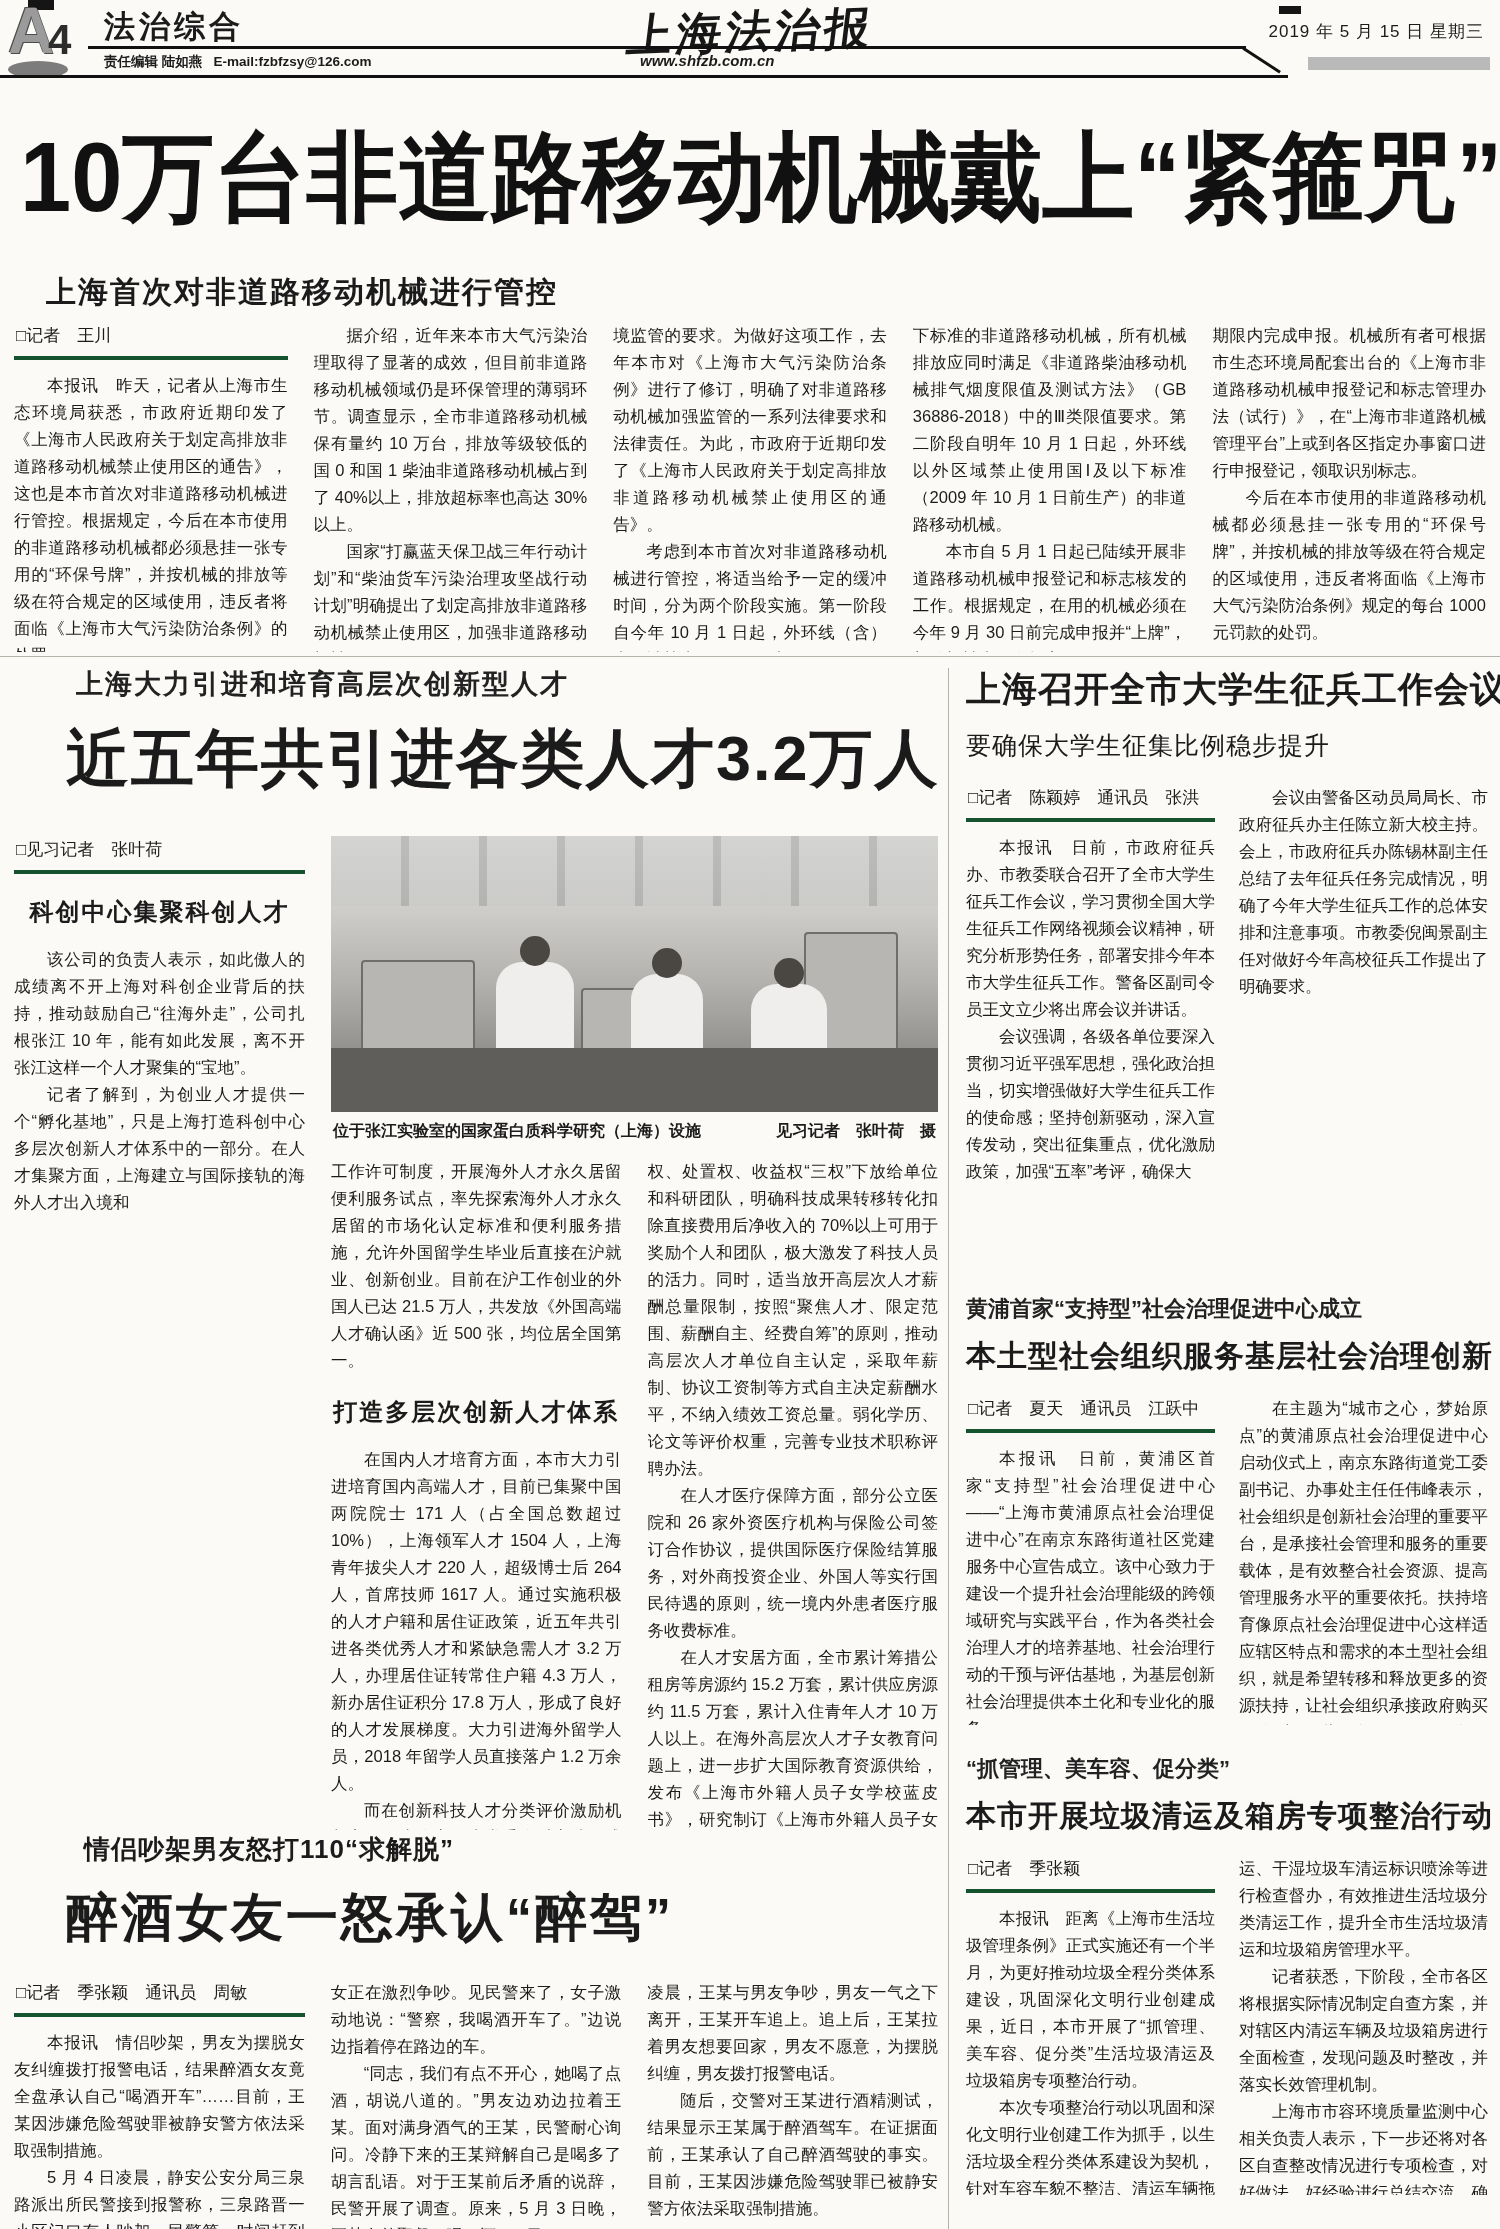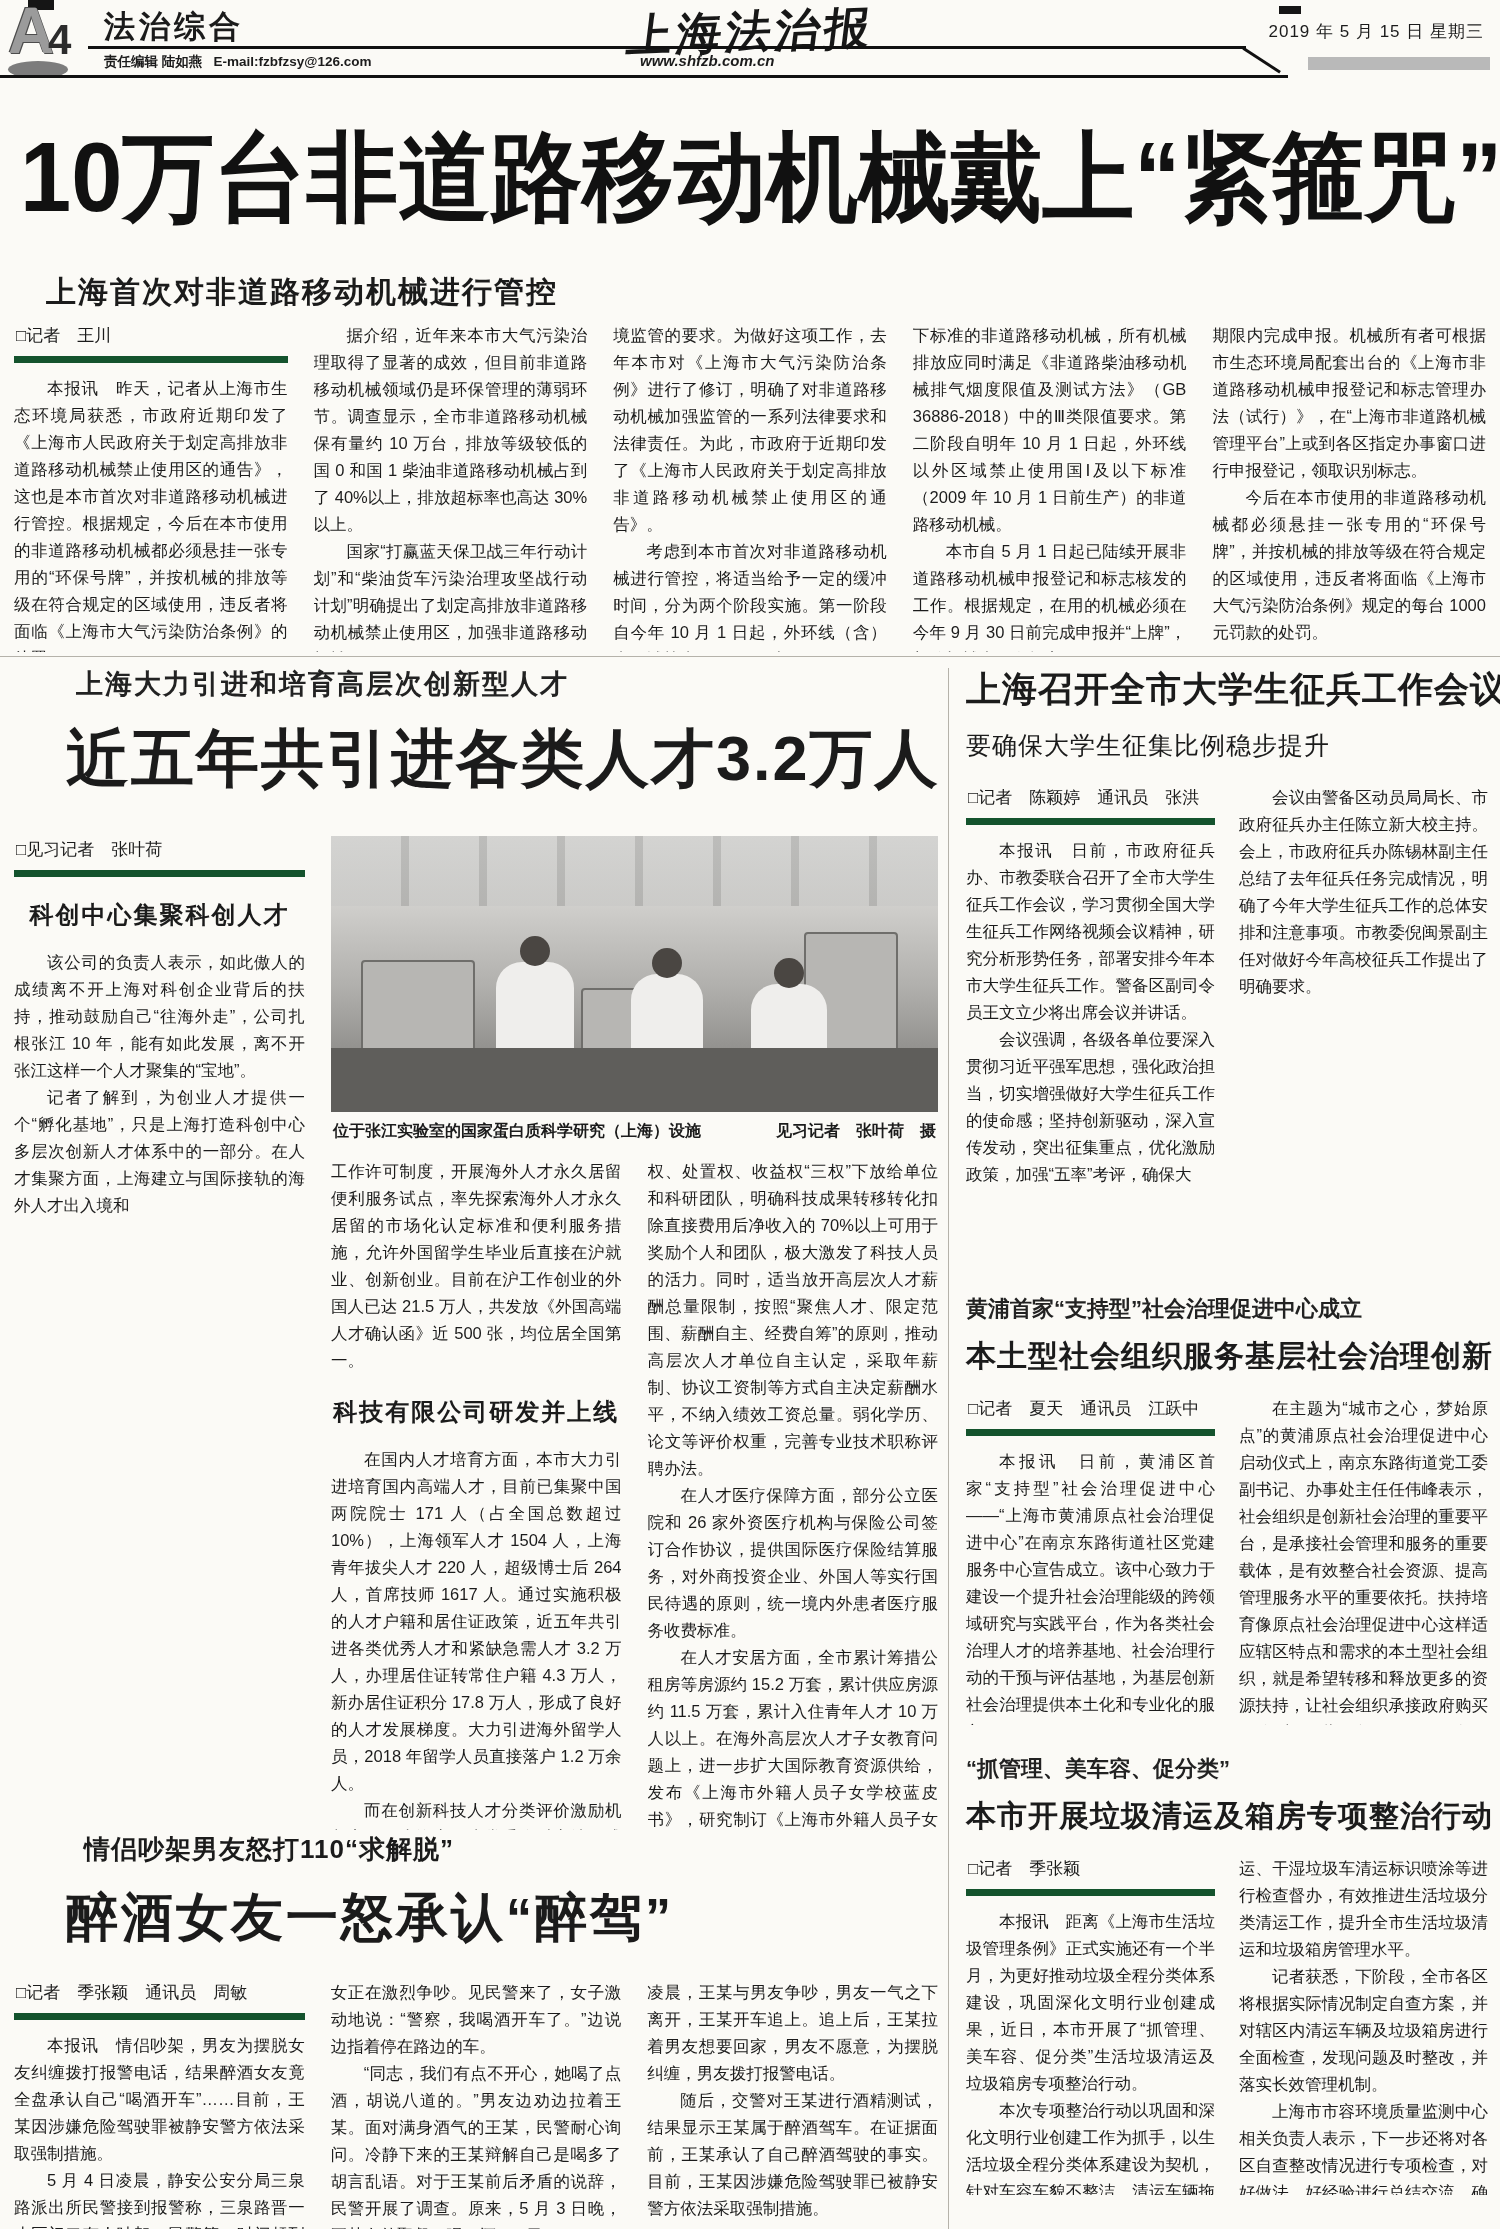--- a/index.html
+++ b/index.html
@@ -20,21 +20,21 @@
   .issue-date{position:absolute;right:16px;top:20px;font-size:17px;letter-spacing:1px;}
   .editor-line{position:absolute;left:104px;top:53px;font-size:13.5px;font-weight:bold;}
   .website{position:absolute;left:640px;top:52px;font-size:15px;font-weight:bold;font-style:italic;}
   .rule-a{position:absolute;top:46px;left:88px;width:1158px;height:3px;background:#111;}
   .rule-diag{position:absolute;top:47px;left:1244px;width:44px;height:3px;background:#111;transform:rotate(33deg);transform-origin:left top;}
   .rule-b{position:absolute;top:75px;left:0;width:1288px;height:3px;background:#111;}
   .date-bar{position:absolute;top:57px;left:1308px;width:182px;height:13px;background:#b9b9b9;}
   
   .np-p{margin:0 0 0 0;text-indent:2em;text-align:justify;font-size:16.5px;line-height:27px;}
   .np-p.cont{text-indent:0;}
-  .byline{font-size:17px;padding:2px 0 9px 2px;border-bottom:7px solid #14532d;margin-bottom:12px;}
+  .byline{font-size:17px;padding:2px 0 9px 2px;border-bottom:4px solid #14532d;margin-bottom:12px;}
   .col{overflow:hidden;}
   .inner-subhead{font-size:24px;font-weight:bold;text-align:center;letter-spacing:2px;margin:22px 0 18px 0;}
   .kicker{font-weight:bold;color:#222;}
   
   .lead-headline{position:absolute;top:88px;left:20px;width:1460px;height:178px;line-height:178px;
                  text-align:center;font-size:92px;font-weight:bold;letter-spacing:0;white-space:nowrap;
                  transform:scaleY(1.06);color:#111;}
   .lead-subhead{position:absolute;top:272px;left:46px;font-size:30px;font-weight:bold;letter-spacing:2px;}
   .lead-body{position:absolute;top:322px;left:14px;width:1472px;height:330px;display:flex;gap:26px;}
   .lead-body .col{flex:1;}
@@ -167,21 +167,21 @@
             </div>
           <div class="bench"></div>
         </div>
         <div class="caption">
           <span>位于张江实验室的国家蛋白质科学研究（上海）设施</span>
           <span>见习记者　张叶荷　摄</span>
         </div>
         <div class="t-cols">
           <div class="t-col2">
             <p class="np-p cont">工作许可制度，开展海外人才永久居留便利服务试点，率先探索海外人才永久居留的市场化认定标准和便利服务措施，允许外国留学生毕业后直接在沪就业、创新创业。目前在沪工作创业的外国人已达 21.5 万人，共发放《外国高端人才确认函》近 500 张，均位居全国第一。</p>
-            <div class="inner-subhead">科技有限公司研发并上线</div>
+            <div class="inner-subhead">打造多层次创新人才体系</div>
             <p class="np-p">在国内人才培育方面，本市大力引进培育国内高端人才，目前已集聚中国两院院士 171 人（占全国总数超过 10%），上海领军人才 1504 人，上海青年拔尖人才 220 人，超级博士后 264 人，首席技师 1617 人。通过实施积极的人才户籍和居住证政策，近五年共引进各类优秀人才和紧缺急需人才 3.2 万人，办理居住证转常住户籍 4.3 万人，新办居住证积分 17.8 万人，形成了良好的人才发展梯度。大力引进海外留学人员，2018 年留学人员直接落户 1.2 万余人。</p>
             <p class="np-p">而在创新科技人才分类评价激励机制方面，上海市人大常委会以立法形式出台《上海市促进科技成果转化条例》，将科技成果的使用</p>
           </div>
           <div class="t-col3">
             <p class="np-p cont">权、处置权、收益权“三权”下放给单位和科研团队，明确科技成果转移转化扣除直接费用后净收入的 70%以上可用于奖励个人和团队，极大激发了科技人员的活力。同时，适当放开高层次人才薪酬总量限制，按照“聚焦人才、限定范围、薪酬自主、经费自筹”的原则，推动高层次人才单位自主认定，采取年薪制、协议工资制等方式自主决定薪酬水平，不纳入绩效工资总量。弱化学历、论文等评价权重，完善专业技术职称评聘办法。</p>
             <p class="np-p">在人才医疗保障方面，部分公立医院和 26 家外资医疗机构与保险公司签订合作协议，提供国际医疗保险结算服务，对外商投资企业、外国人等实行国民待遇的原则，统一境内外患者医疗服务收费标准。</p>
             <p class="np-p">在人才安居方面，全市累计筹措公租房等房源约 15.2 万套，累计供应房源约 11.5 万套，累计入住青年人才 10 万人以上。在海外高层次人才子女教育问题上，进一步扩大国际教育资源供给，发布《上海市外籍人员子女学校蓝皮书》，研究制订《上海市外籍人员子女学校管理办法》，实现人才“引得进、留得住”。</p>
           </div>
         </div>
       </div>

